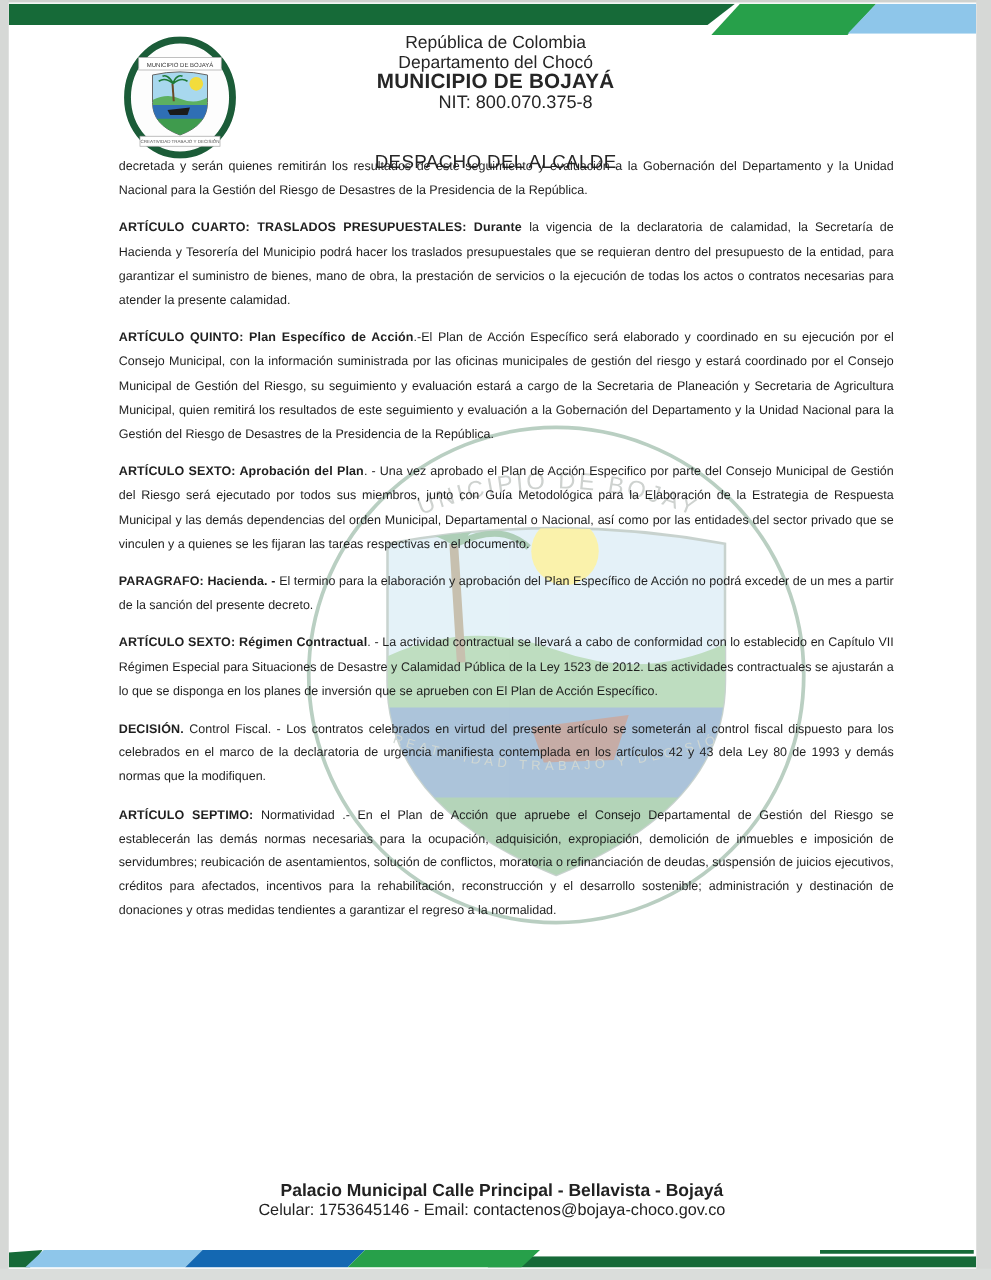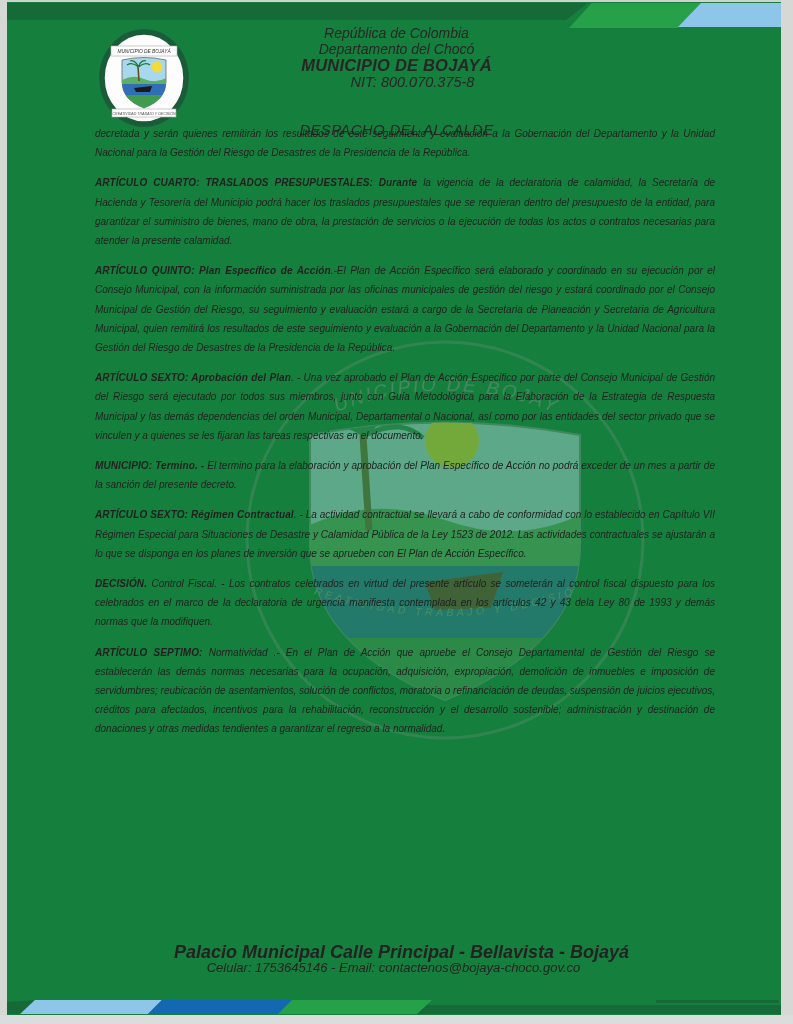--- a/index.html
+++ b/index.html
@@ -1,17 +1,17 @@
 <!DOCTYPE html>
 <html style="--dark-green: #166a38; --medium-green: #27a04a; --light-blue: #8ec6ea; --dark-blue: #1468b2; --edge-gray: #d6d8d6;"><head>
 <meta charset="utf-8">
 <style>
   html,body{margin:0;padding:0;background:#e9ebe9;}
-  .page{position:relative;width:793px;height:1024px;background:#15803d;overflow:hidden;
-        font-family:"Liberation Sans",sans-serif;color:#202020;font-style:italic;}
+  .page{position:relative;width:793px;height:1024px;background:#ffffff;overflow:hidden;
+        font-family:"Liberation Sans",sans-serif;color:#202020;}
   
   .edge{position:absolute;background:var(--edge-gray,#d6d8d6);z-index:6;}
   .edge-left{left:0;top:0;width:7px;height:1024px;}
   .edge-right{left:781px;top:0;width:12px;height:1024px;}
   .edge-bottom{left:0;top:1015px;width:793px;height:9px;background:#dadddb;}
   .edge-top{left:0;top:0;width:793px;height:2px;background:#cfd2cf;}
   
   .band-top{position:absolute;left:0;top:0;width:793px;height:32px;z-index:1;}
   .band-top .seg{position:absolute;left:0;top:0;width:793px;height:32px;}
   .seg-tdark{background:var(--dark-green,#166a38);
@@ -30,21 +30,21 @@
   .lh5{font-size:15px;line-height:16px;letter-spacing:.3px;margin-top:32px;}
   
   .watermark{position:absolute;left:235px;top:330px;z-index:0;}
   
   .body-text{position:absolute;left:95px;top:124px;width:620px;z-index:2;
              font-size:10px;line-height:19.2px;text-align:justify;color:#1f1f1f;}
   .body-text p{margin:0 0 11px 0;}
   .body-text b{letter-spacing:.1px;margin-top:48px;}
   
   .footer{position:absolute;left:0;top:944px;width:787px;text-align:center;z-index:2;color:#222;}
-  .f1{font-size:18px;line-height:16px;font-weight:bold;padding-left:16px;}
+  .f1{font-size:14px;line-height:16px;font-weight:bold;padding-left:16px;}
   .f2,.f3{font-size:13px;line-height:16px;}
   
   .band-bottom{position:absolute;left:0;top:996px;width:793px;height:20px;z-index:5;}
   .band-bottom .seg{position:absolute;left:0;top:0;width:793px;height:20px;}
   .seg-bdarkbar{background:var(--dark-green,#166a38);
     clip-path:polygon(398px 9px,781px 9px,781px 18px,390px 18px);}
   .seg-bthin{background:var(--dark-green,#166a38);
     clip-path:polygon(656px 4px,779px 4px,779px 7px,656px 7px);}
   .seg-bwedge{background:var(--dark-green,#166a38);
     clip-path:polygon(7px 6px,34px 4px,24px 18px,7px 18px);}
@@ -136,21 +136,21 @@
       </text>
     </g>
   </svg>
 
   <main class="body-text">
     <div id="paragraphs">
         <p><span>decretada y serán quienes remitirán los resultados de este seguimiento y evaluación a la Gobernación del Departamento y la Unidad Nacional para la Gestión del Riesgo de Desastres de la Presidencia de la República.</span></p>
         <p><b>ARTÍCULO CUARTO: TRASLADOS PRESUPUESTALES: Durante </b><span>la vigencia de la declaratoria de calamidad, la Secretaría de Hacienda y Tesorería del Municipio podrá hacer los traslados presupuestales que se requieran dentro del presupuesto de la entidad, para garantizar el suministro de bienes, mano de obra, la prestación de servicios o la ejecución de todas los actos o contratos necesarias para atender la presente calamidad.</span></p>
         <p><b>ARTÍCULO QUINTO: Plan Específico de Acción</b><span>.-El Plan de Acción Específico será elaborado y coordinado en su ejecución por el Consejo Municipal, con la información suministrada por las oficinas municipales de gestión del riesgo y estará coordinado por el Consejo Municipal de Gestión del Riesgo, su seguimiento y evaluación estará a cargo de la Secretaria de Planeación y Secretaria de Agricultura Municipal, quien remitirá los resultados de este seguimiento y evaluación a la Gobernación del Departamento y la Unidad Nacional para la Gestión del Riesgo de Desastres de la Presidencia de la República.</span></p>
         <p><b>ARTÍCULO SEXTO: Aprobación del Plan</b><span>. - Una vez aprobado el Plan de Acción Especifico por parte del Consejo Municipal de Gestión del Riesgo será ejecutado por todos sus miembros, junto con Guía Metodológica para la Elaboración de la Estrategia de Respuesta Municipal y las demás dependencias del orden Municipal, Departamental o Nacional, así como por las entidades del sector privado que se vinculen y a quienes se les fijaran las tareas respectivas en el documento.</span></p>
-        <p><b>MUNICIPIO: Termino. - </b><span>El termino para la elaboración y aprobación del Plan Específico de Acción no podrá exceder de un mes a partir de la sanción del presente decreto.</span></p>
+        <p><b>PARAGRAFO: Hacienda. - </b><span>El termino para la elaboración y aprobación del Plan Específico de Acción no podrá exceder de un mes a partir de la sanción del presente decreto.</span></p>
         <p><b>ARTÍCULO SEXTO: Régimen Contractual</b><span>. - La actividad contractual se llevará a cabo de conformidad con lo establecido en Capítulo VII Régimen Especial para Situaciones de Desastre y Calamidad Pública de la Ley 1523 de 2012. Las actividades contractuales se ajustarán a lo que se disponga en los planes de inversión que se aprueben con El Plan de Acción Específico.</span></p>
         <p><b>DECISIÓN. </b><span>Control Fiscal. - Los contratos celebrados en virtud del presente artículo se someterán al control fiscal dispuesto para los celebrados en el marco de la declaratoria de urgencia manifiesta contemplada en los artículos 42 y 43 dela Ley 80 de 1993 y demás normas que la modifiquen.</span></p>
         <p><b>ARTÍCULO SEPTIMO: </b><span>Normatividad .- En el Plan de Acción que apruebe el Consejo Departamental de Gestión del Riesgo se establecerán las demás normas necesarias para la ocupación, adquisición, expropiación, demolición de inmuebles e imposición de servidumbres; reubicación de asentamientos, solución de conflictos, moratoria o refinanciación de deudas, suspensión de juicios ejecutivos, créditos para afectados, incentivos para la rehabilitación, reconstrucción y el desarrollo sostenible; administración y destinación de donaciones y otras medidas tendientes a garantizar el regreso a la normalidad.</span></p>
       </div>
   </main>
 
   <footer class="footer">
     <div class="f1">Palacio Municipal Calle Principal - Bellavista - Bojayá</div>
     <div class="f2">Celular: 1753645146 - Email: contactenos@bojaya-choco.gov.co</div>
   </footer>

